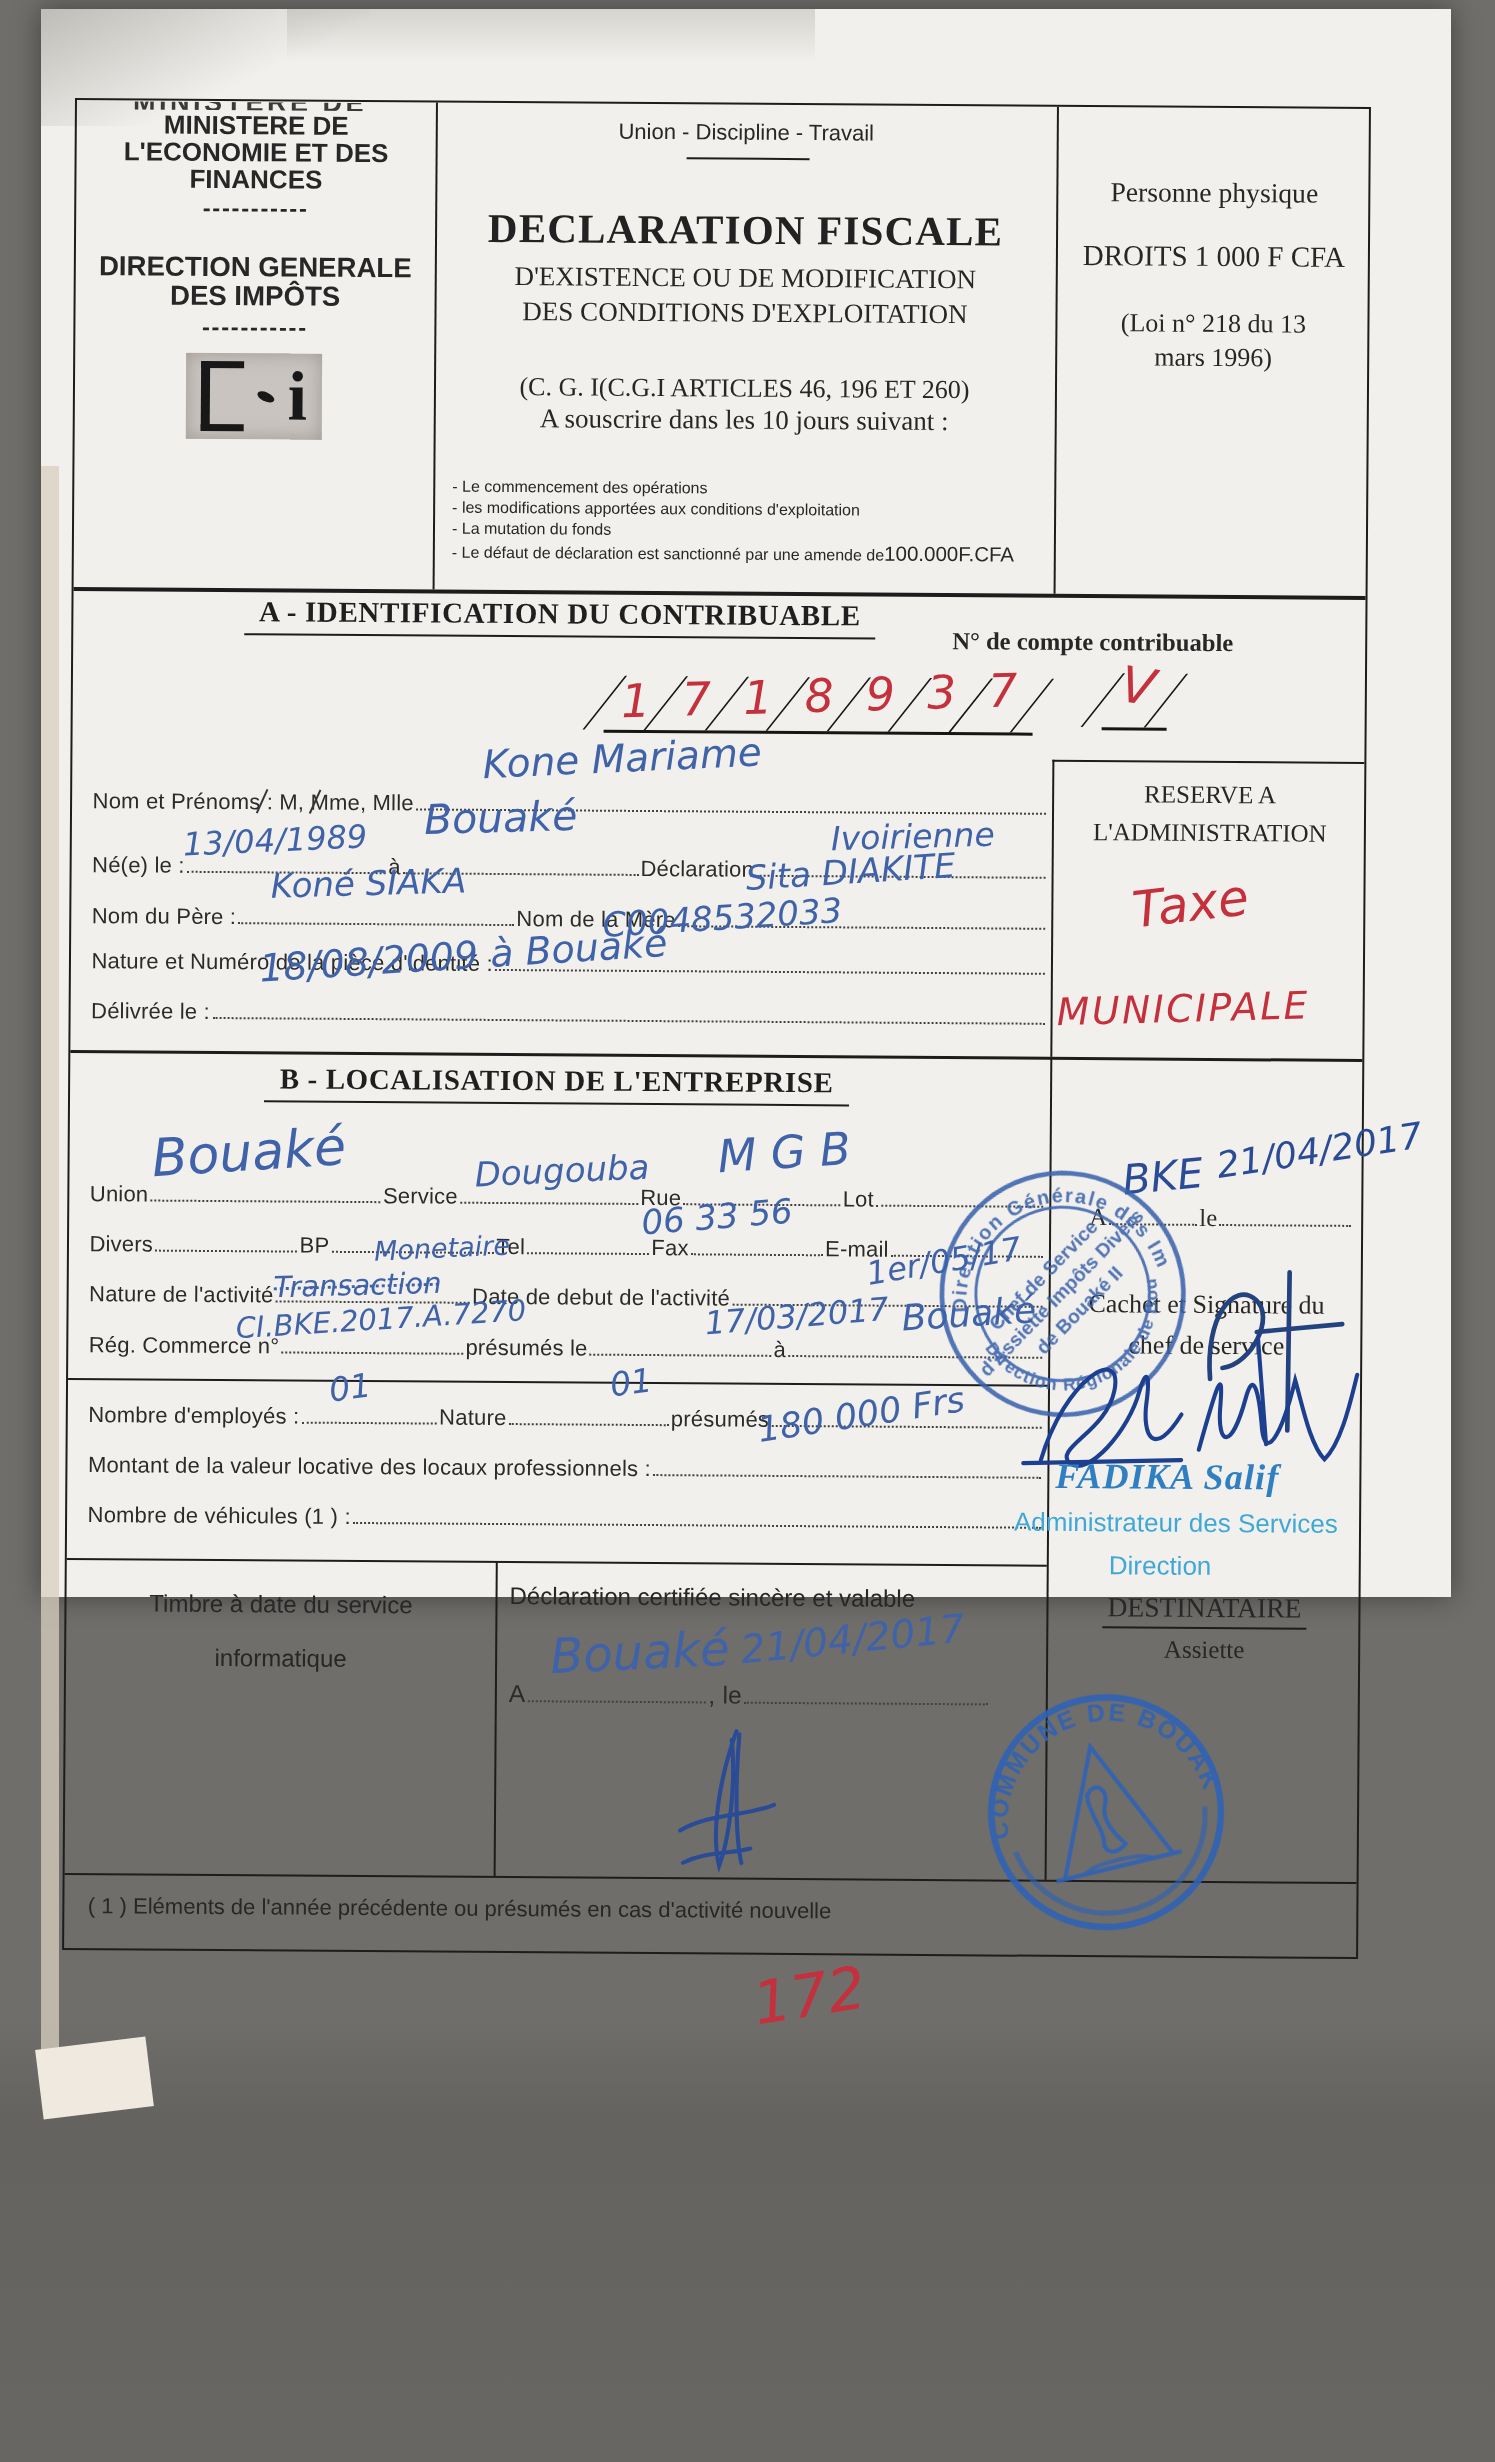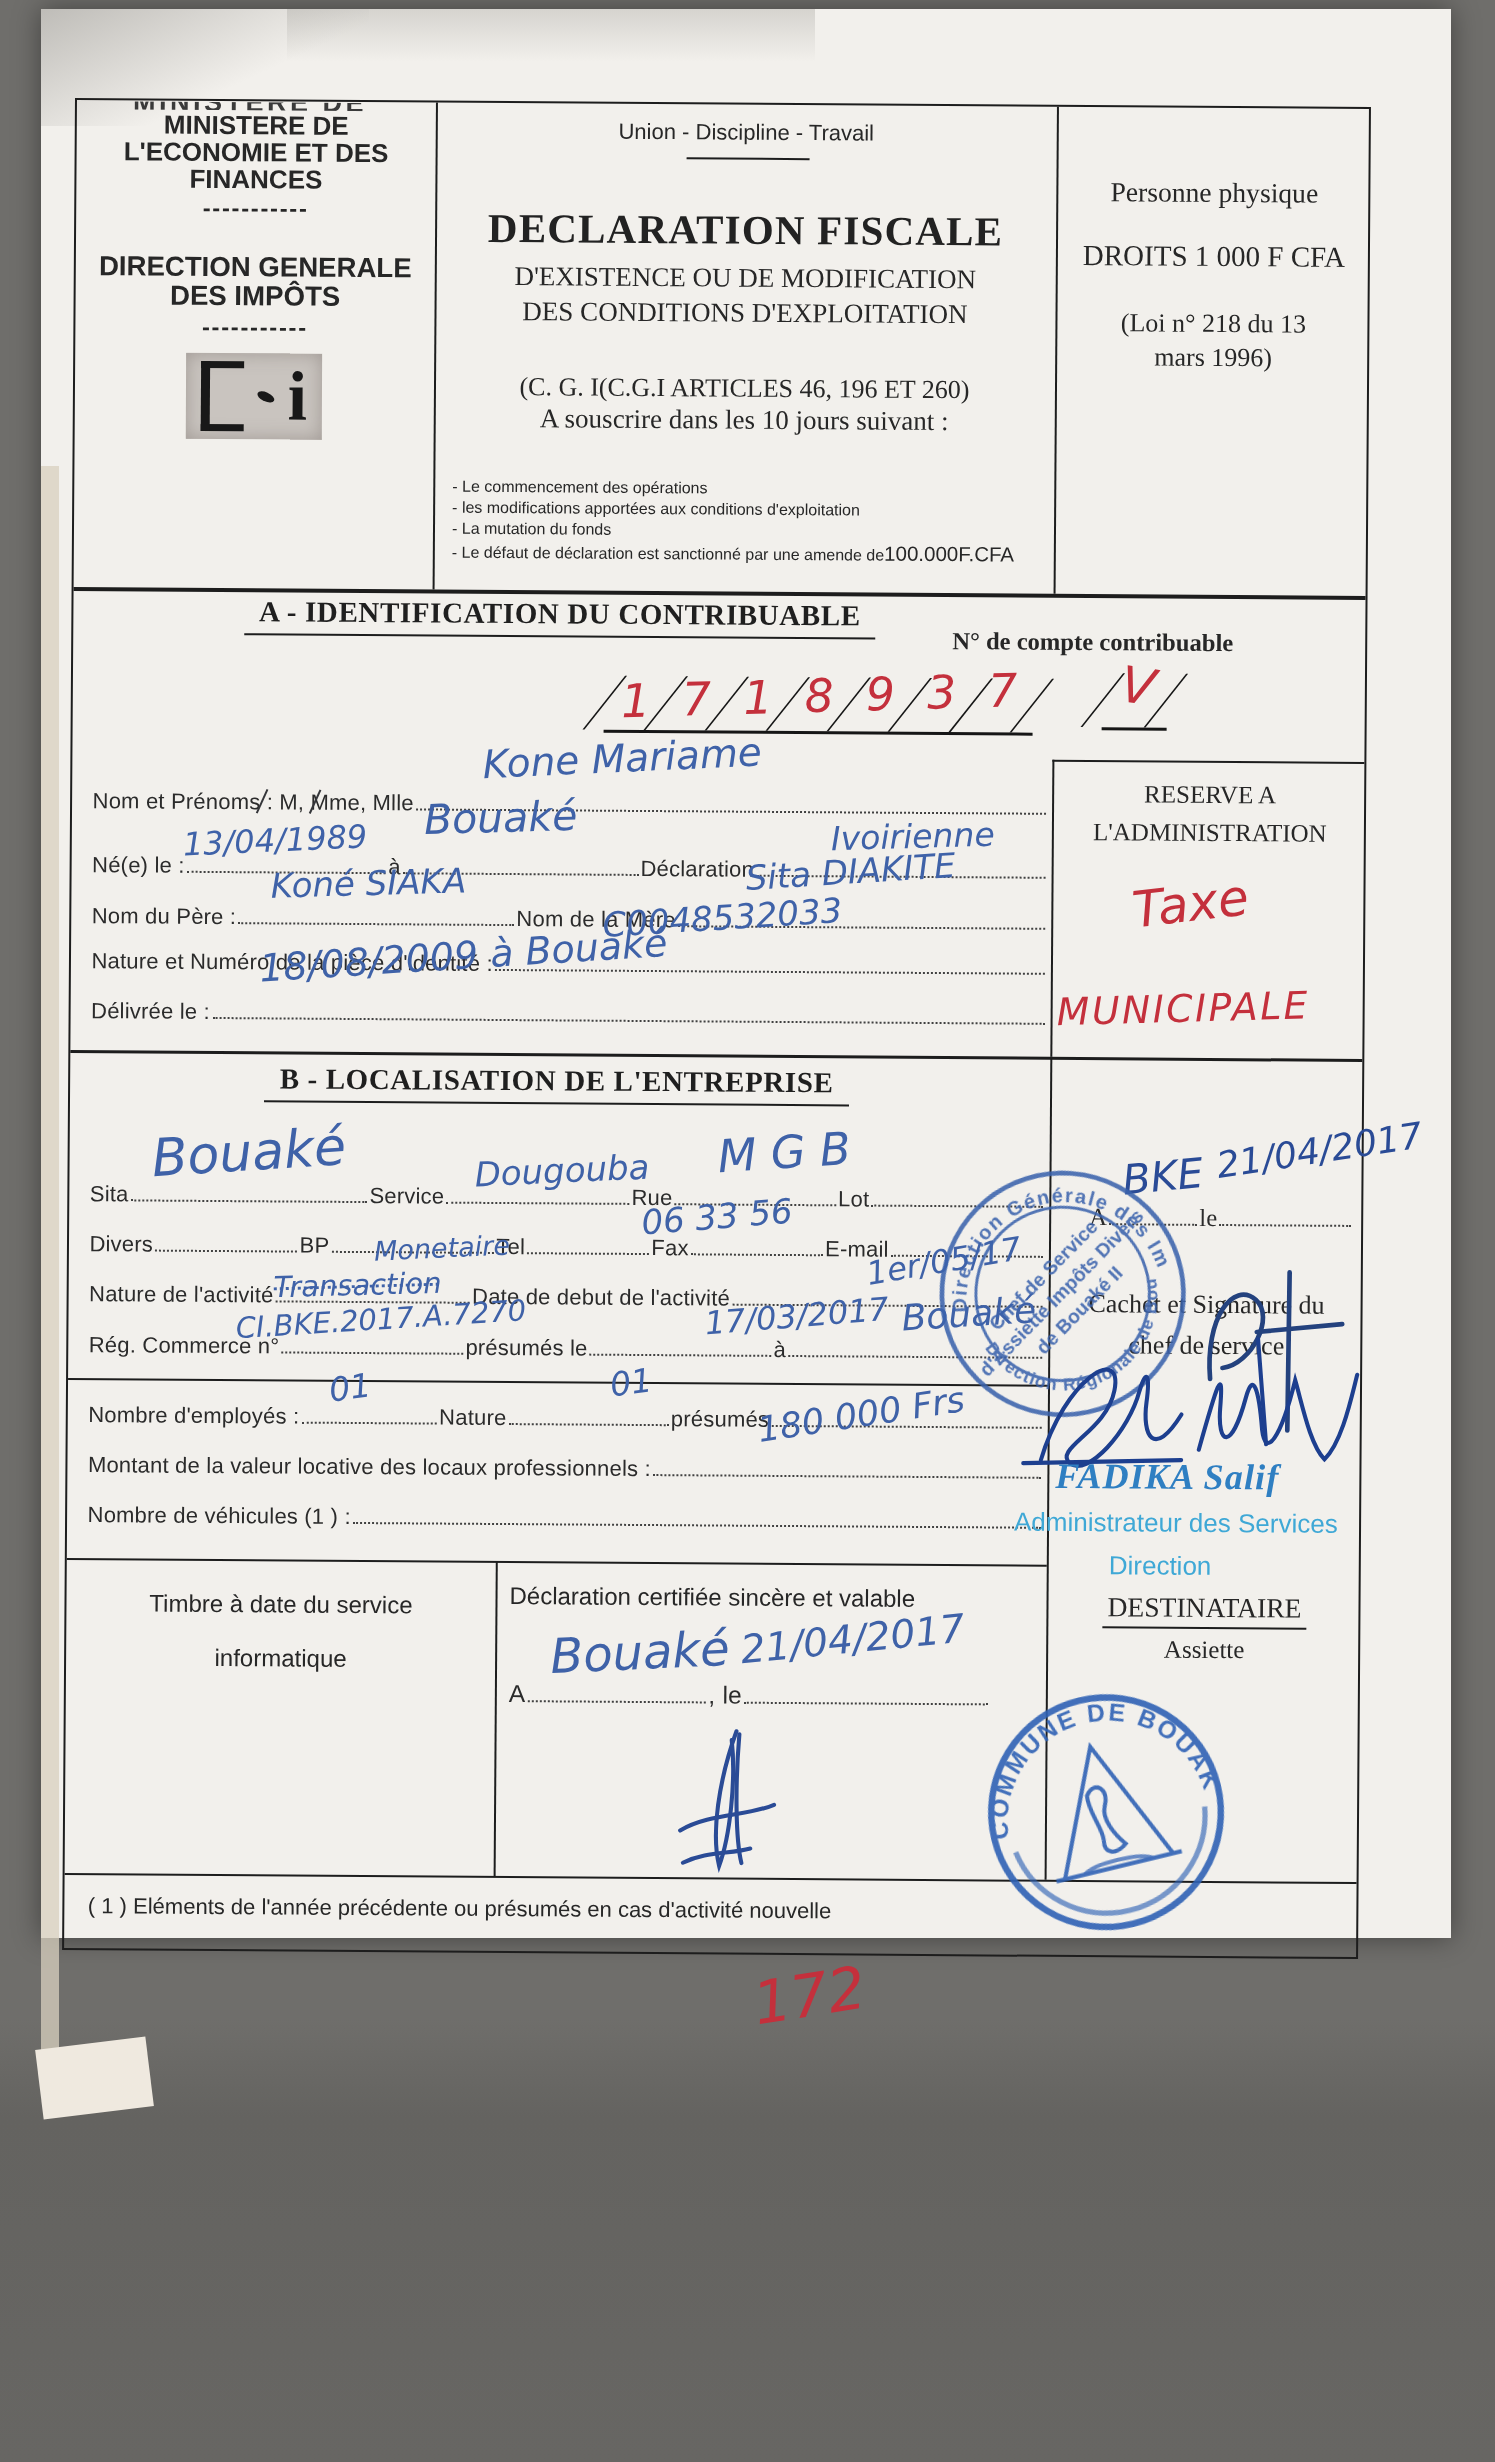--- a/index.html
+++ b/index.html
@@ -4,21 +4,21 @@
 <style>
   html,body{margin:0;padding:0;width:1495px;height:2462px;overflow:hidden;
     background:linear-gradient(#6f6e6b 0%,#6f6e6b 82%,#646360 86%,#676663 100%);}
   .abs{position:absolute}
   .sans{font-family:"Liberation Sans",sans-serif}
   .serif{font-family:"Liberation Serif",serif}
   .hw{font-family:"DejaVu Sans",sans-serif;font-style:italic;white-space:nowrap;color:#3f62a8}
   .hwd{color:#2a4b96}
   .hwr{color:#c4303c}
   .t{white-space:nowrap}
-  #paper{position:absolute;left:41px;top:8.8px;width:1410px;height:1929px;
+  #paper{position:absolute;left:41px;top:8.8px;width:1410px;height:1588px;
     background:#f2f0ec;box-shadow:0 0 26px rgba(0,0,0,.4);}
   #paper:before{content:"";position:absolute;left:0;top:457px;width:17.6px;height:1618px;
     background:#d8d0bf;opacity:.75}
   .crease1{left:0;top:0;width:328px;height:117px;
     background:linear-gradient(155deg,rgba(148,146,141,.55),rgba(148,146,141,0) 62%)}
   .crease2{left:246px;top:0;width:528px;height:53px;
     background:linear-gradient(180deg,rgba(160,158,152,.35),rgba(160,158,152,0))}
   .tornbl{left:-2.3px;top:2034px;width:111px;height:70px;background:#efe9df;
     transform:rotate(-7deg)}
   #form{position:absolute;left:34px;top:89px;width:1292px;height:1848px;
@@ -165,21 +165,21 @@
     <div class="abs serif t" style="left:983px;top:673px;width:310px;text-align:center;font-size:25px">RESERVE A</div>
     <div class="abs serif t" style="left:983px;top:711px;width:310px;text-align:center;font-size:25px">L'ADMINISTRATION</div>
     <div class="abs hw hwr t" style="left:1061px;top:767px;font-size:50px;transform:rotate(-7deg)">Taxe</div>
     <div class="abs hw hwr t" style="left:986px;top:879px;font-size:38px;letter-spacing:2.3px;transform:rotate(-2deg)">MUNICIPALE</div>
 
     <div class="abs" style="left:0;top:961px;width:973px;text-align:center">
       <span class="sec-title">B - LOCALISATION DE L'ENTREPRISE</span>
     </div>
 
     <div class="fline" style="left:20.5px;top:1078px;width:956px">
-      <span class="plbl">Sita</span>
+      <span class="plbl">Union</span>
       <span class="fl" style="flex:2.2"></span>
       <span class="plbl">Service</span>
       <span class="fl" style="flex:1.7"></span>
       <span class="plbl">Rue</span>
       <span class="fl" style="flex:1.5"></span>
       <span class="plbl">Lot</span>
       <span class="fl" style="flex:1.6"></span>
     </div>
     <div class="abs hw t" style="left:82px;top:1021px;font-size:52px;transform:rotate(-4deg)">Bouaké</div>
     <div class="abs hw t" style="left:405px;top:1047px;font-size:34px;transform:rotate(-3deg)">Dougouba</div>

